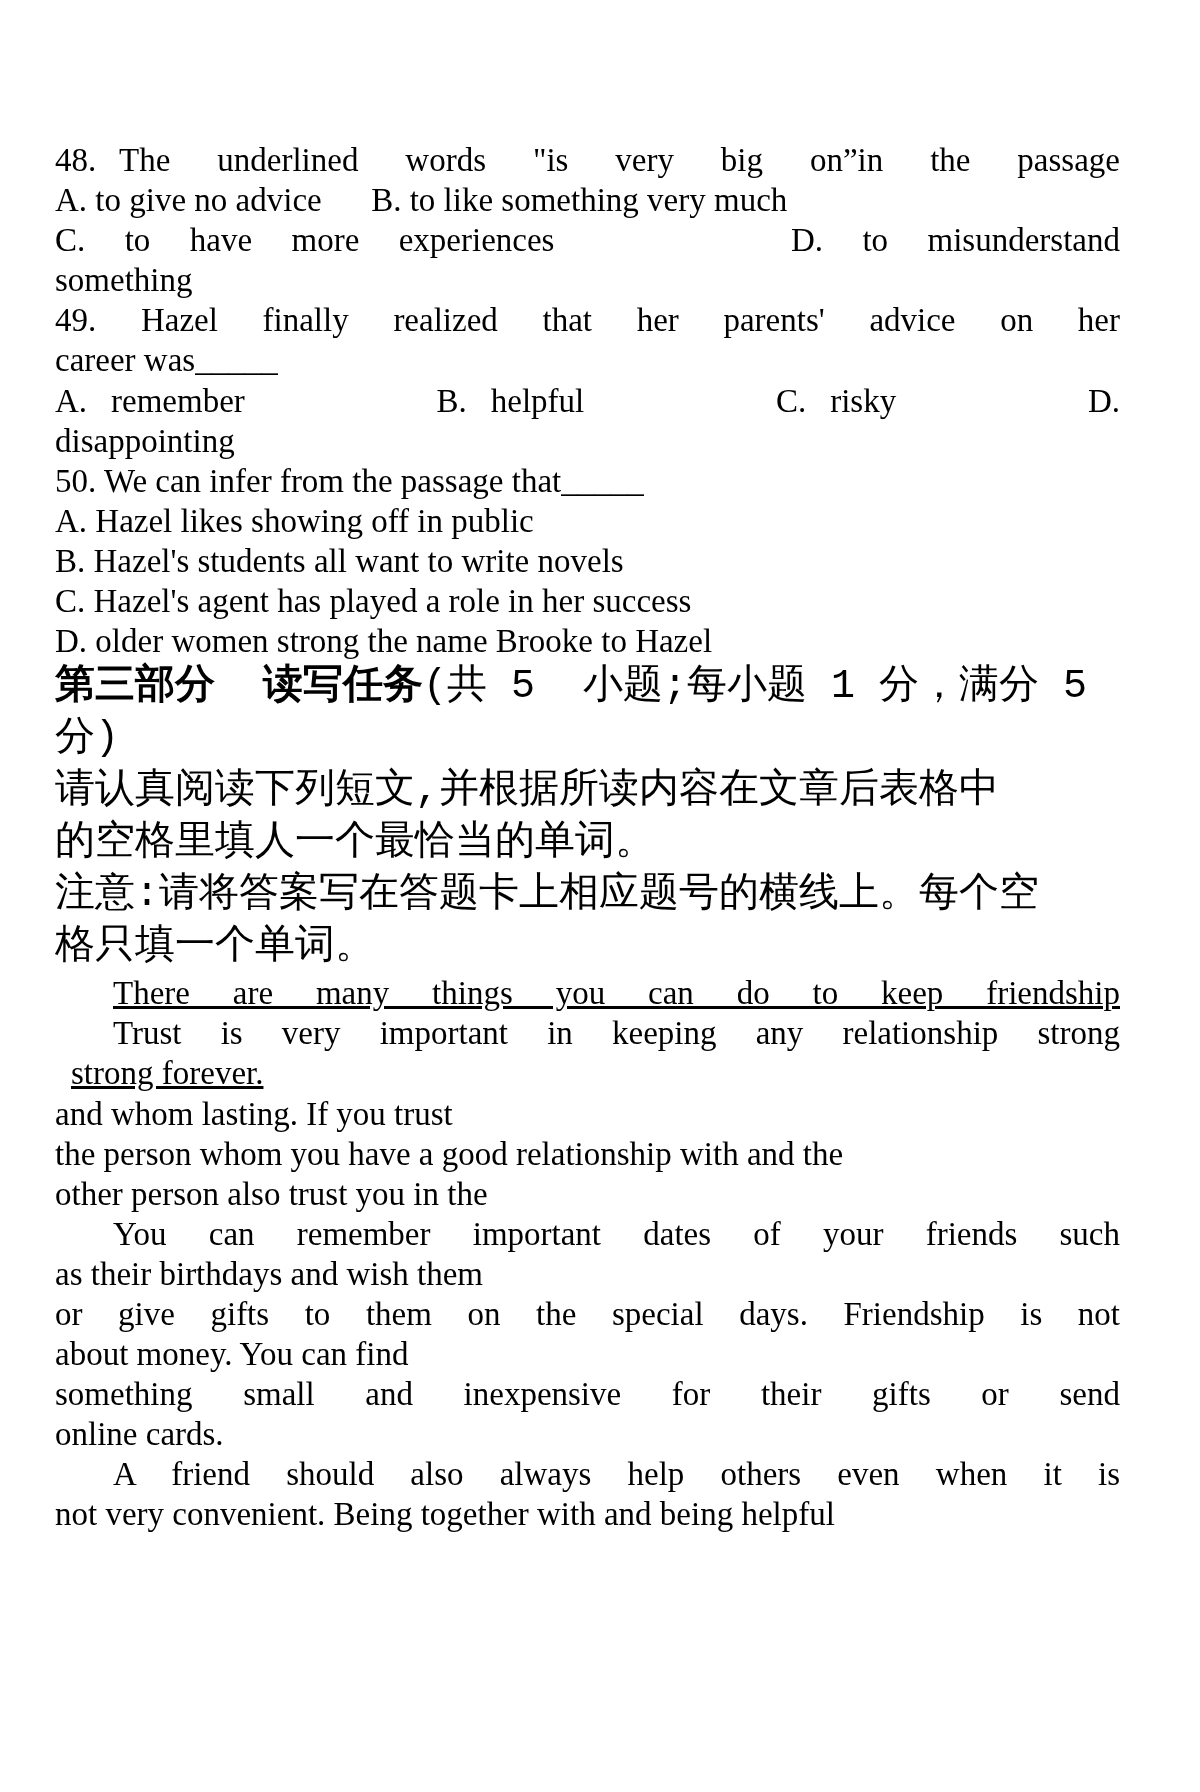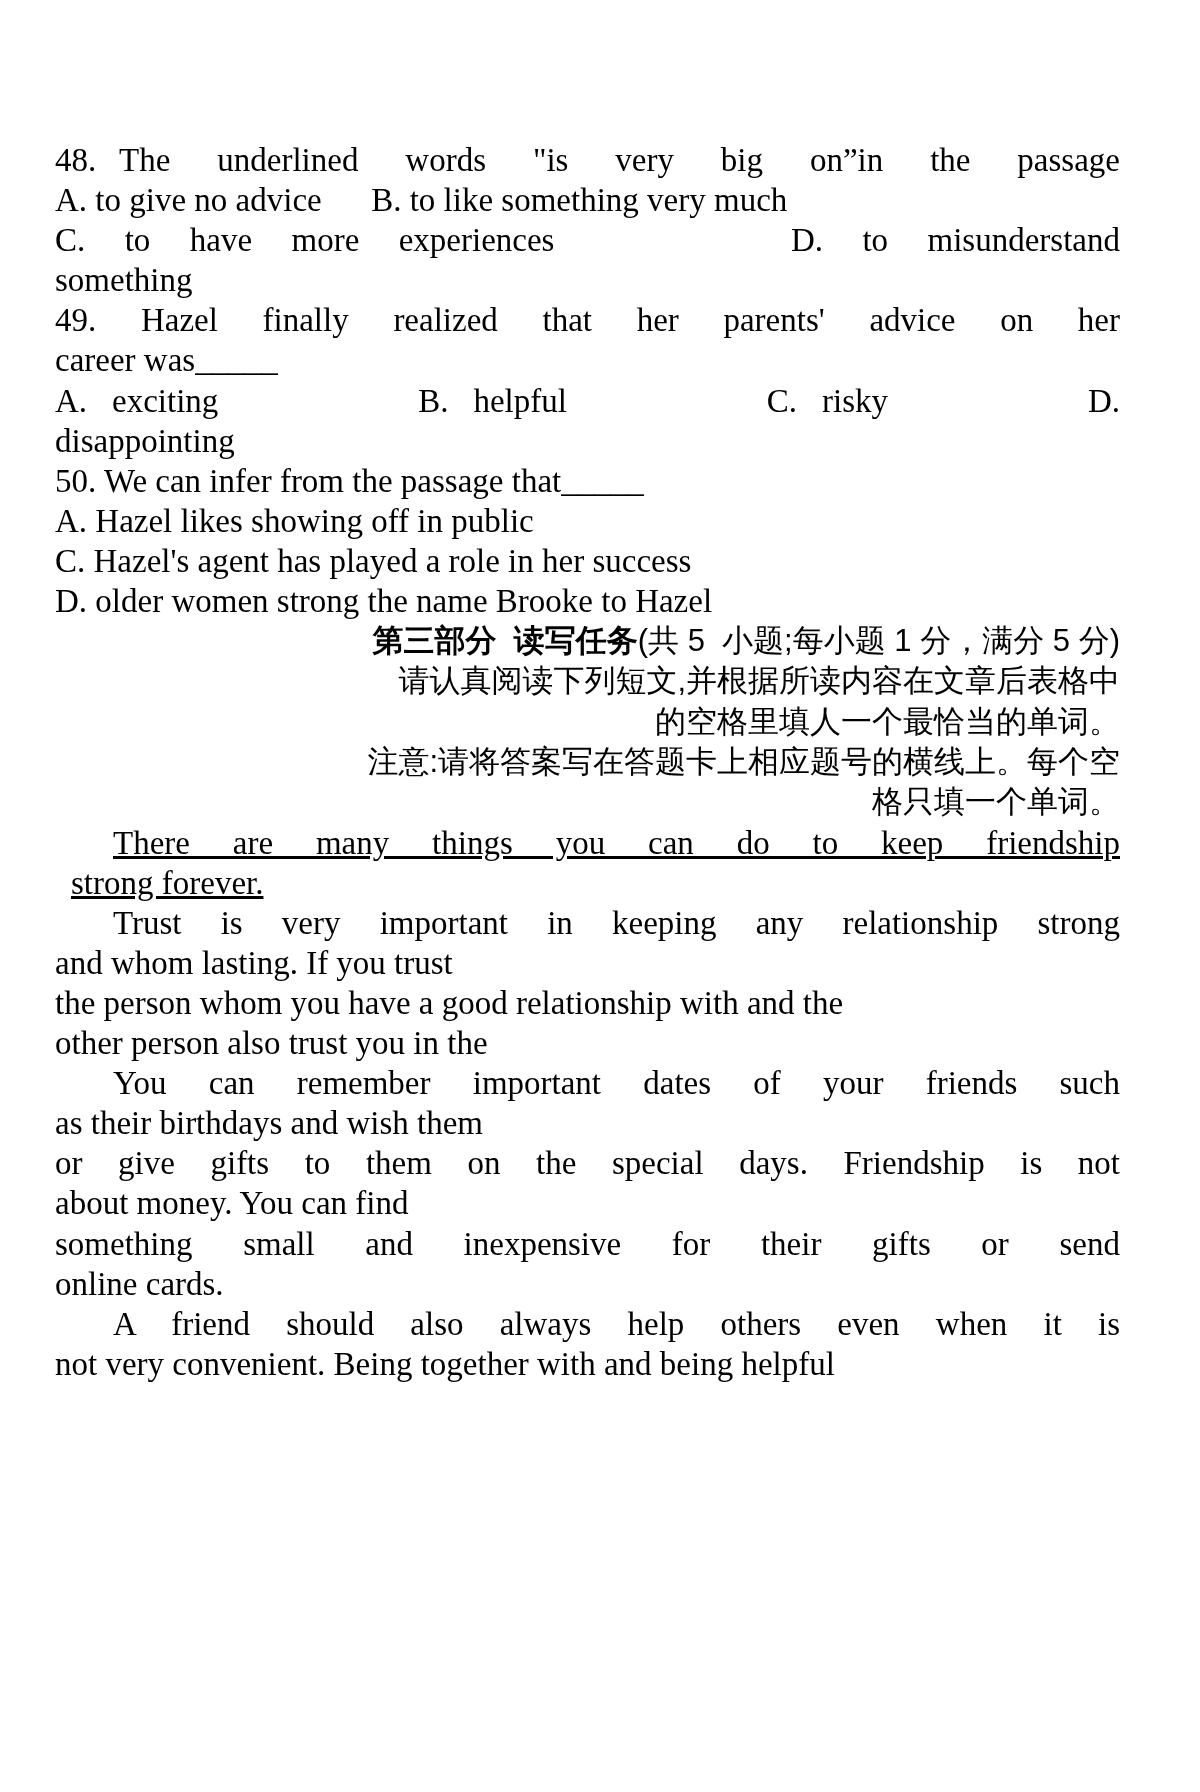--- a/index.html
+++ b/index.html
@@ -29,24 +29,23 @@
   }
   .just {
     text-align: justify;
     text-align-last: justify;
   }
   .justl {
     text-align: justify;
     text-align-last: left;
   }
   .cn {
-    font-family: Liberation Sans, sans-serif;
-    font-size: 31px;
+    font-family: Liberation Mono, monospace;
+    font-size: 40px;
     line-height: 1.30;
-    text-align: right;
   }
   .cn-bold {
     font-weight: bold;
   }
   .indent1 {
     text-indent: 42px;
   }
   .indent2 {
     text-indent: 58px;
   }
@@ -67,43 +66,44 @@
     <div>
       <p class="line just">48. The  underlined  words  "is  very  big  on”in  the  passage</p>
       <p class="line justl">A. to give no advice      B. to like something very much</p>
       <p class="line just">C.  to  have  more  experiences            D.  to  misunderstand</p>
       <p class="line justl">something</p>
     </div>
 
     <div>
       <p class="line just">49.  Hazel  finally  realized  that  her  parents'  advice  on  her</p>
       <p class="line justl">career was_____</p>
-      <p class="line just">A.  exciting                B.  helpful                C.  risky                D.</p>
+      <p class="line just">A.  remember                B.  helpful                C.  risky                D.</p>
       <p class="line justl">disappointing</p>
     </div>
 
     <div>
       <p class="line justl">50. We can infer from the passage that_____</p>
       <p class="line justl">A. Hazel likes showing off in public</p>
+      <p class="line justl">B. Hazel's students all want to write novels</p>
       <p class="line justl">C. Hazel's agent has played a role in her success</p>
       <p class="line justl">D. older women strong the name Brooke to Hazel</p>
     </div>
 
     <div class="cn">
       <p class="line"><span class="cn-bold">第三部分  读写任务</span><span>(共 5  小题;每小题 1 分，满分 5 分)</span></p>
       <p class="line">请认真阅读下列短文,并根据所读内容在文章后表格中</p>
       <p class="line">的空格里填人一个最恰当的单词。</p>
       <p class="line">注意:请将答案写在答题卡上相应题号的横线上。每个空</p>
       <p class="line">格只填一个单词。</p>
     </div>
 
     <div>
       <p class="line just pad-left indent1">There  are  many  things  you  can  do  to  keep  friendship</p>
+      <p class="line just indent2">Trust is very important in keeping any relationship strong</p>
       <p class="line justl pad-left">strong forever.</p>
-      <p class="line just indent2">Trust is very important in keeping any relationship strong</p>
       <p class="line justl">and whom lasting. If you trust</p>
       <p class="line justl">the person whom you have a good relationship with and the</p>
       <p class="line justl">other person also trust you in the</p>
       <p class="line just indent2">You  can  remember  important  dates  of  your  friends  such</p>
       <p class="line justl">as their birthdays and wish them</p>
       <p class="line just">or  give  gifts  to  them  on  the  special  days.  Friendship  is  not</p>
       <p class="line justl">about money. You can find</p>
       <p class="line just">something  small  and  inexpensive  for  their  gifts  or  send</p>
       <p class="line justl">online cards.</p>
       <p class="line just indent2">A  friend  should  also  always  help  others  even  when  it  is</p>

